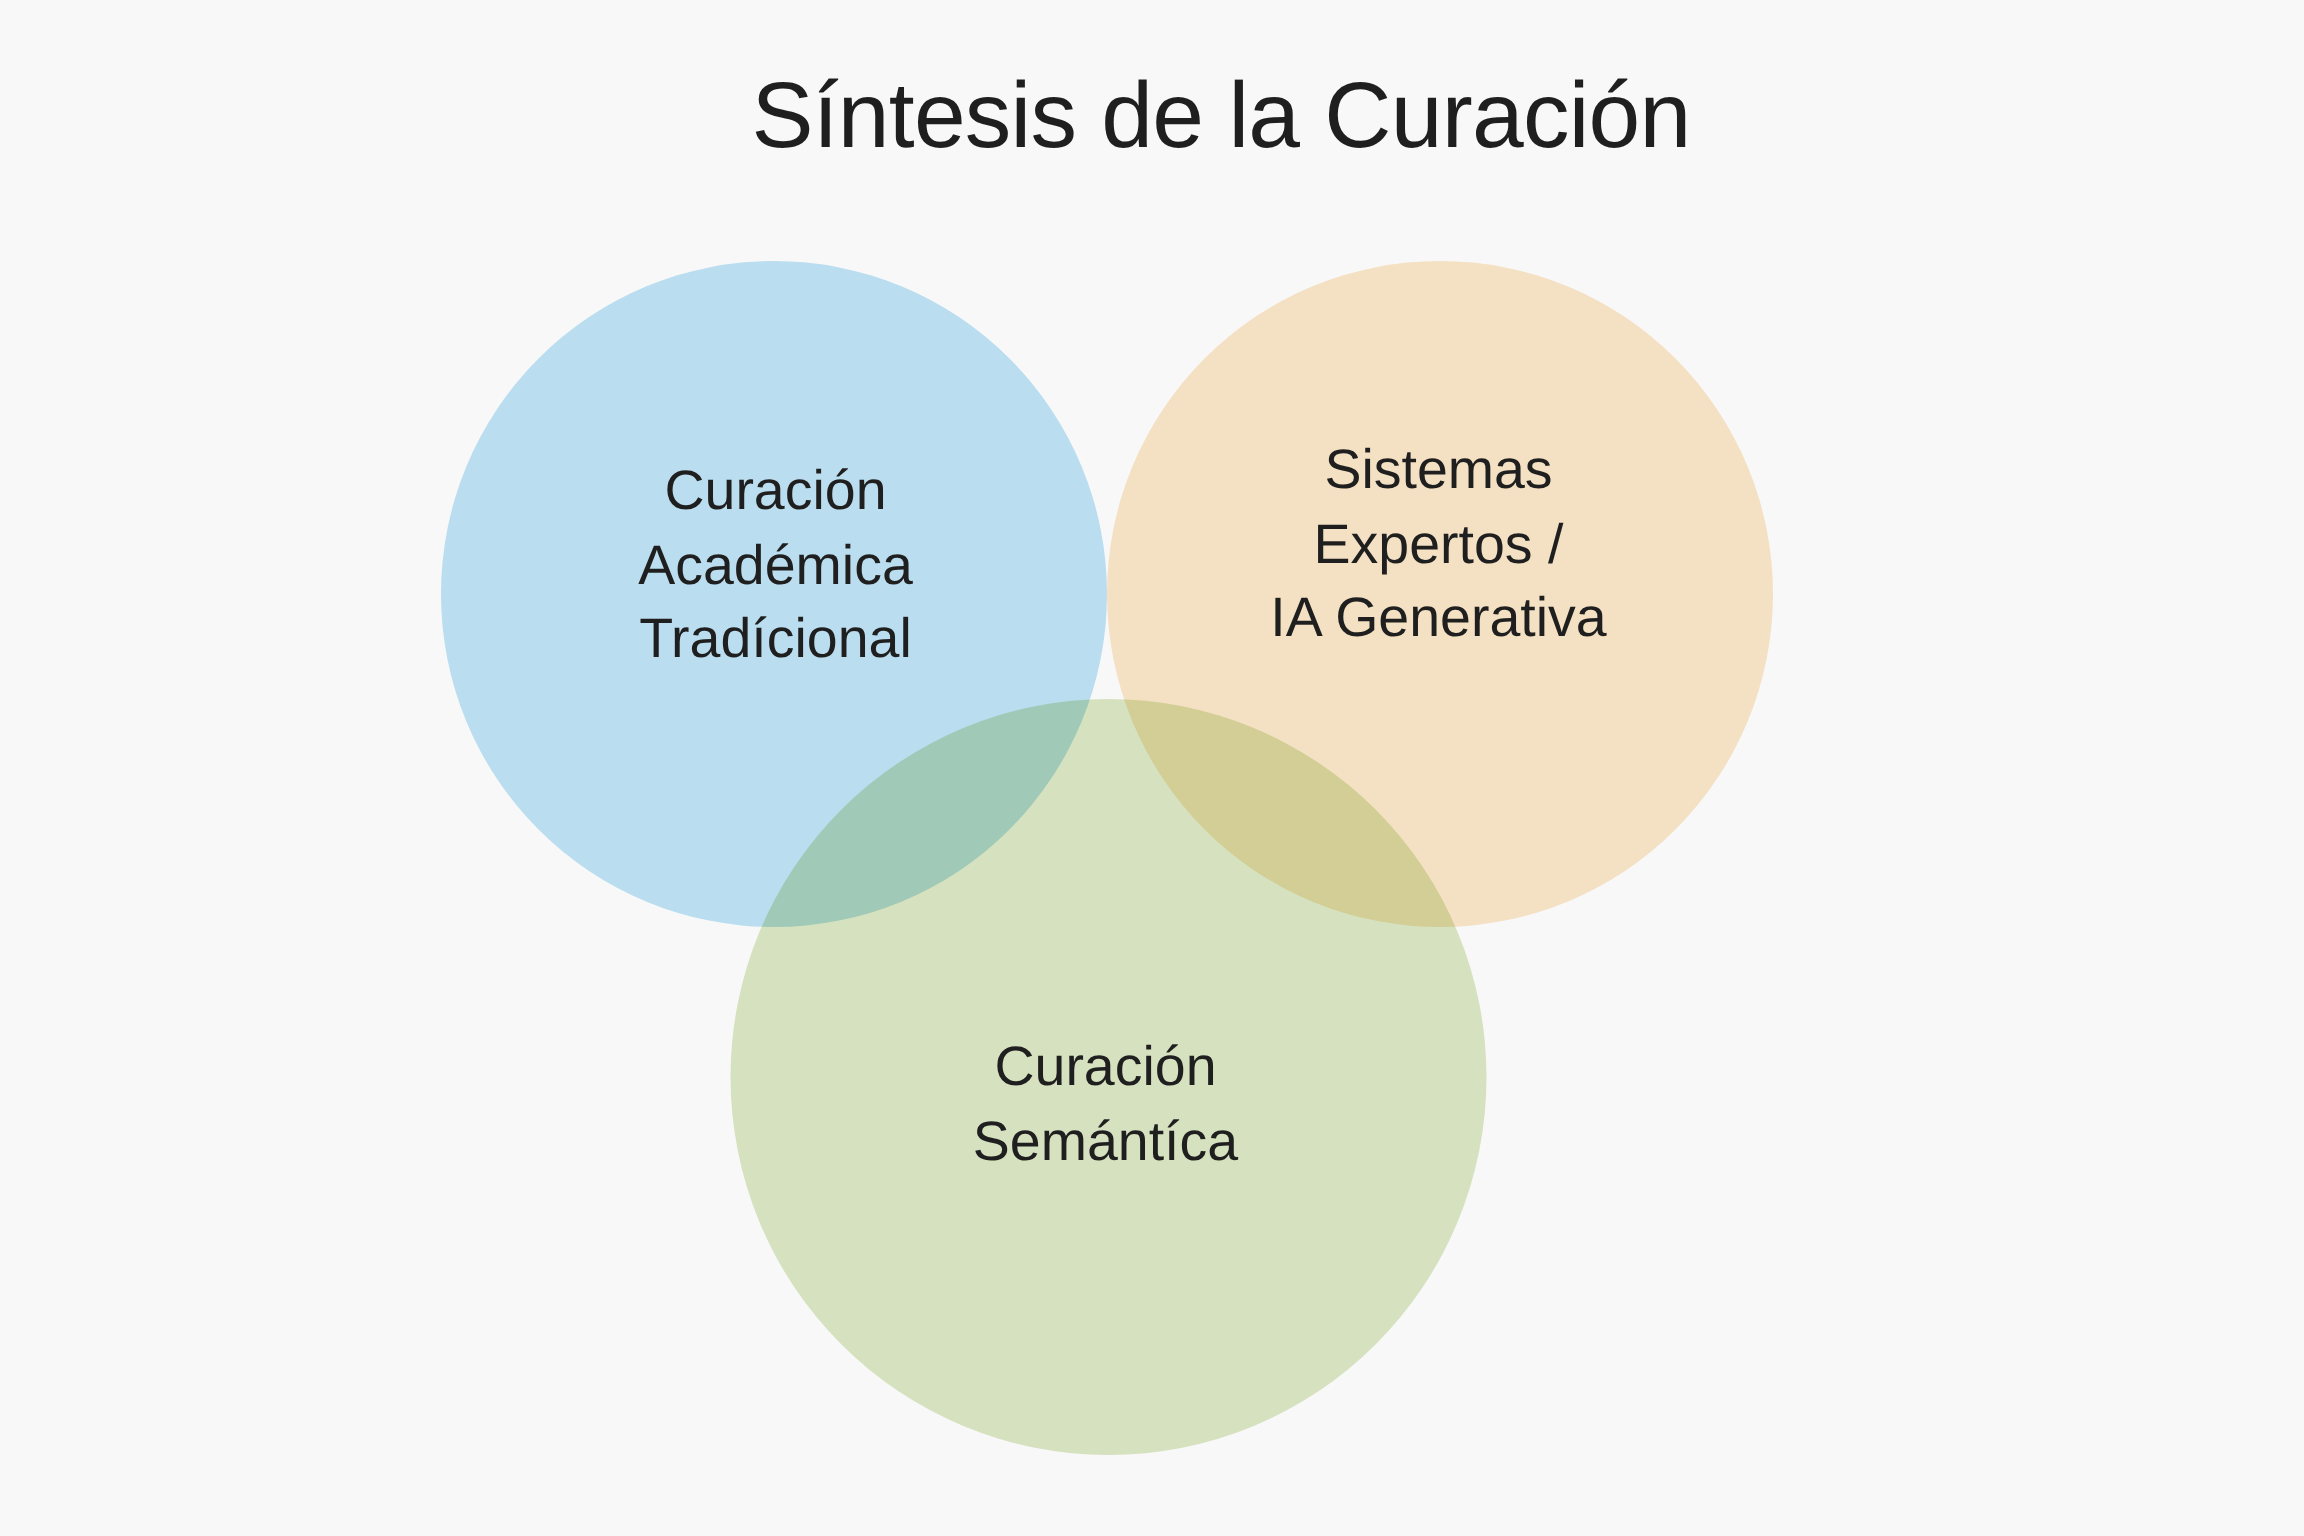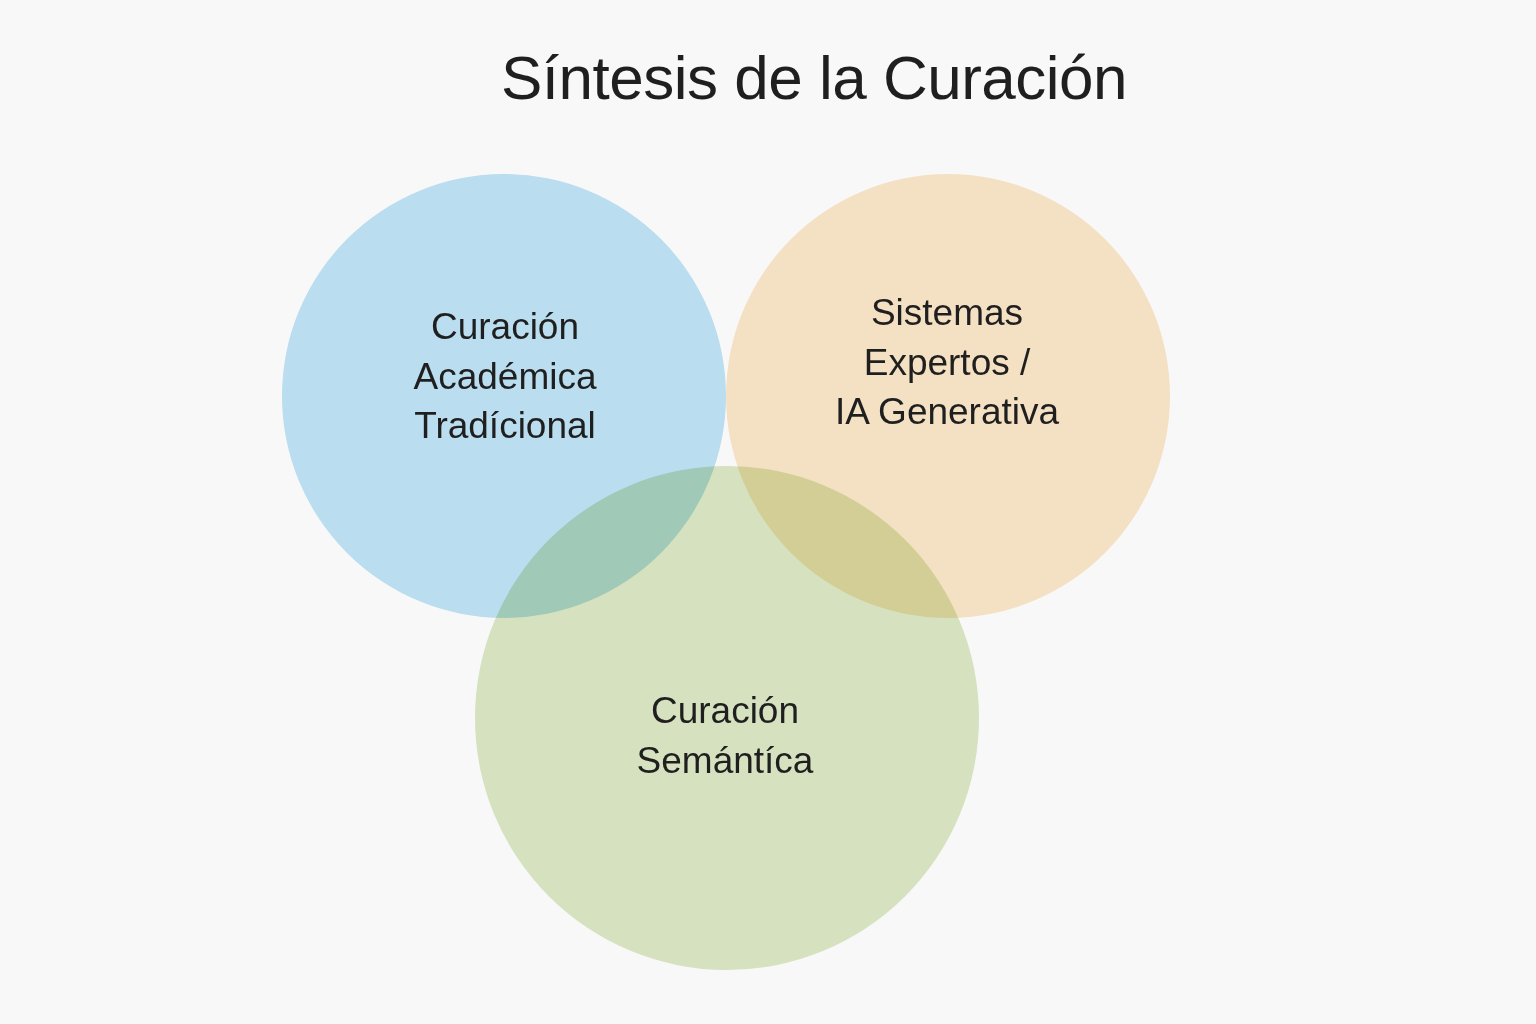--- a/index.html
+++ b/index.html
@@ -32,21 +32,21 @@
     letter-spacing: -0.5px;
     color: #1f1f1f;
     line-height: 1.1;
     white-space: nowrap;
     padding-left: 46px;
   }
 
   #venn-stage {
     position: absolute;
     top: 0;
-    left: 0;
+    left: 12px;
     width: 1492px;
     height: 1024px;
   }
 
   #venn-svg {
     position: absolute;
     top: 0;
     left: 0;
     width: 1536px;
     height: 1024px;

